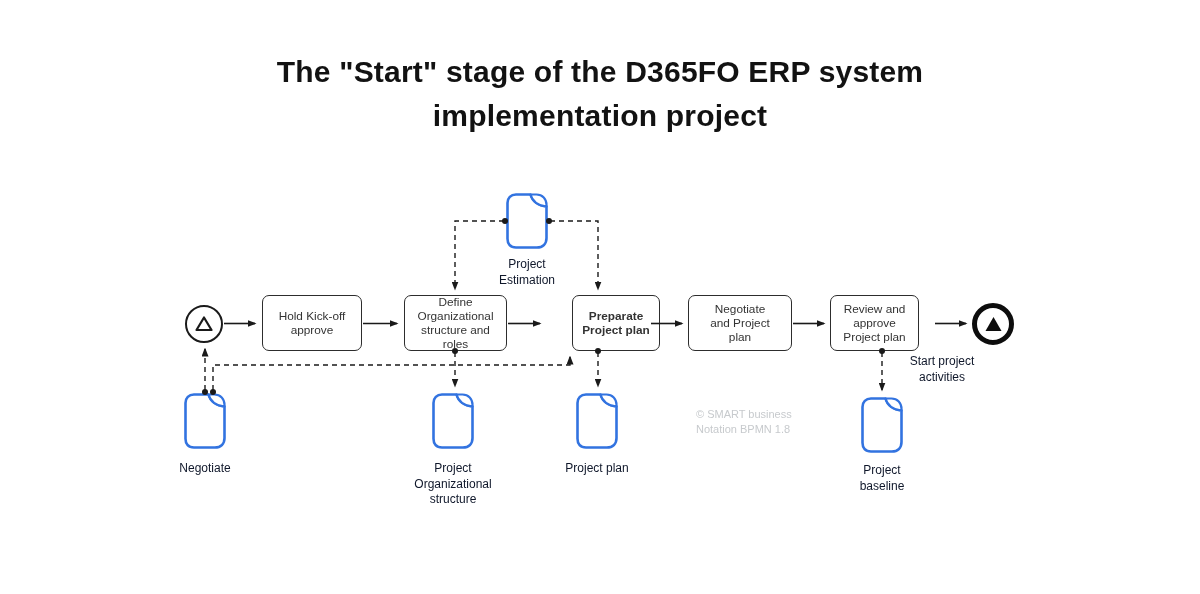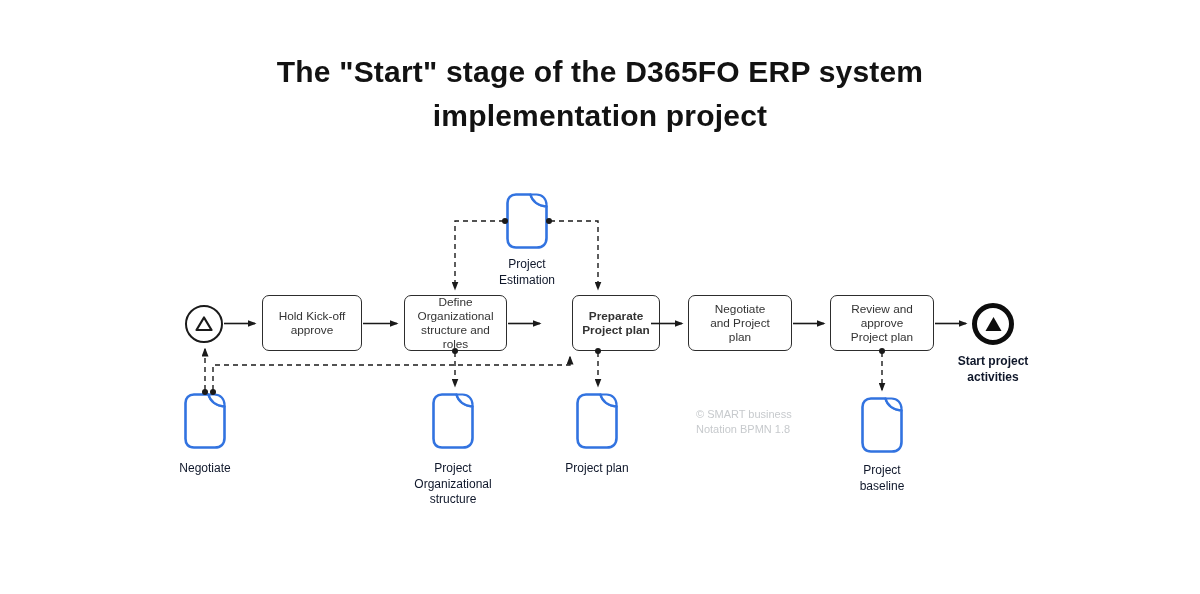--- a/index.html
+++ b/index.html
@@ -55,21 +55,21 @@
   <div class="task pre" style="left:262px;top:295px;width:100px;">Hold Kick-off
 approve</div>
   <div class="task pre" style="left:404px;top:295px;width:103px;">Define
 Organizational
 structure and roles</div>
   <div class="task pre" style="left:572px;top:295px;width:88px;font-weight:bold;">Preparate
 Project plan</div>
   <div class="task pre" style="left:688px;top:295px;width:104px;">Negotiate
 and Project
 plan</div>
-  <div class="task pre" style="left:830px;top:295px;width:104px;">Review and
+  <div class="task pre" style="left:830px;top:295px;width:89px;">Review and
 approve
 Project plan</div>
 
   <div class="event" id="end-event">
     <svg width="19" height="16" viewBox="0 0 19 16">
       <polygon points="9.5,1 17.5,15 1.5,15" fill="#0d0d0d"></polygon>
     </svg>
   </div>
 
   <svg class="doc" style="left:505px;top:192px;" viewBox="0 0 44 58">
@@ -95,21 +95,21 @@
 
   <div class="flabel pre" style="left:527px;top:257px;">Project
 Estimation</div>
   <div class="flabel pre" style="left:205px;top:461px;">Negotiate</div>
   <div class="flabel pre" style="left:453px;top:461px;">Project
 Organizational
 structure</div>
   <div class="flabel pre" style="left:597px;top:461px;">Project plan</div>
   <div class="flabel pre" style="left:882px;top:463px;">Project
 baseline</div>
-  <div class="flabel pre" style="left:993px;top:354px;font-weight:bold;">Start project
+  <div class="flabel pre" style="left:942px;top:354px;">Start project
 activities</div>
 
   <div id="watermark" class="pre">© SMART business
 Notation BPMN 1.8</div>
 
   <svg id="connectors">
     <defs>
       <marker id="arr" markerWidth="9" markerHeight="7" refX="7.5" refY="3.5" orient="auto" markerUnits="userSpaceOnUse">
         <polygon points="0,0 9,3.5 0,7" fill="#1a1a1a"></polygon>
       </marker>

